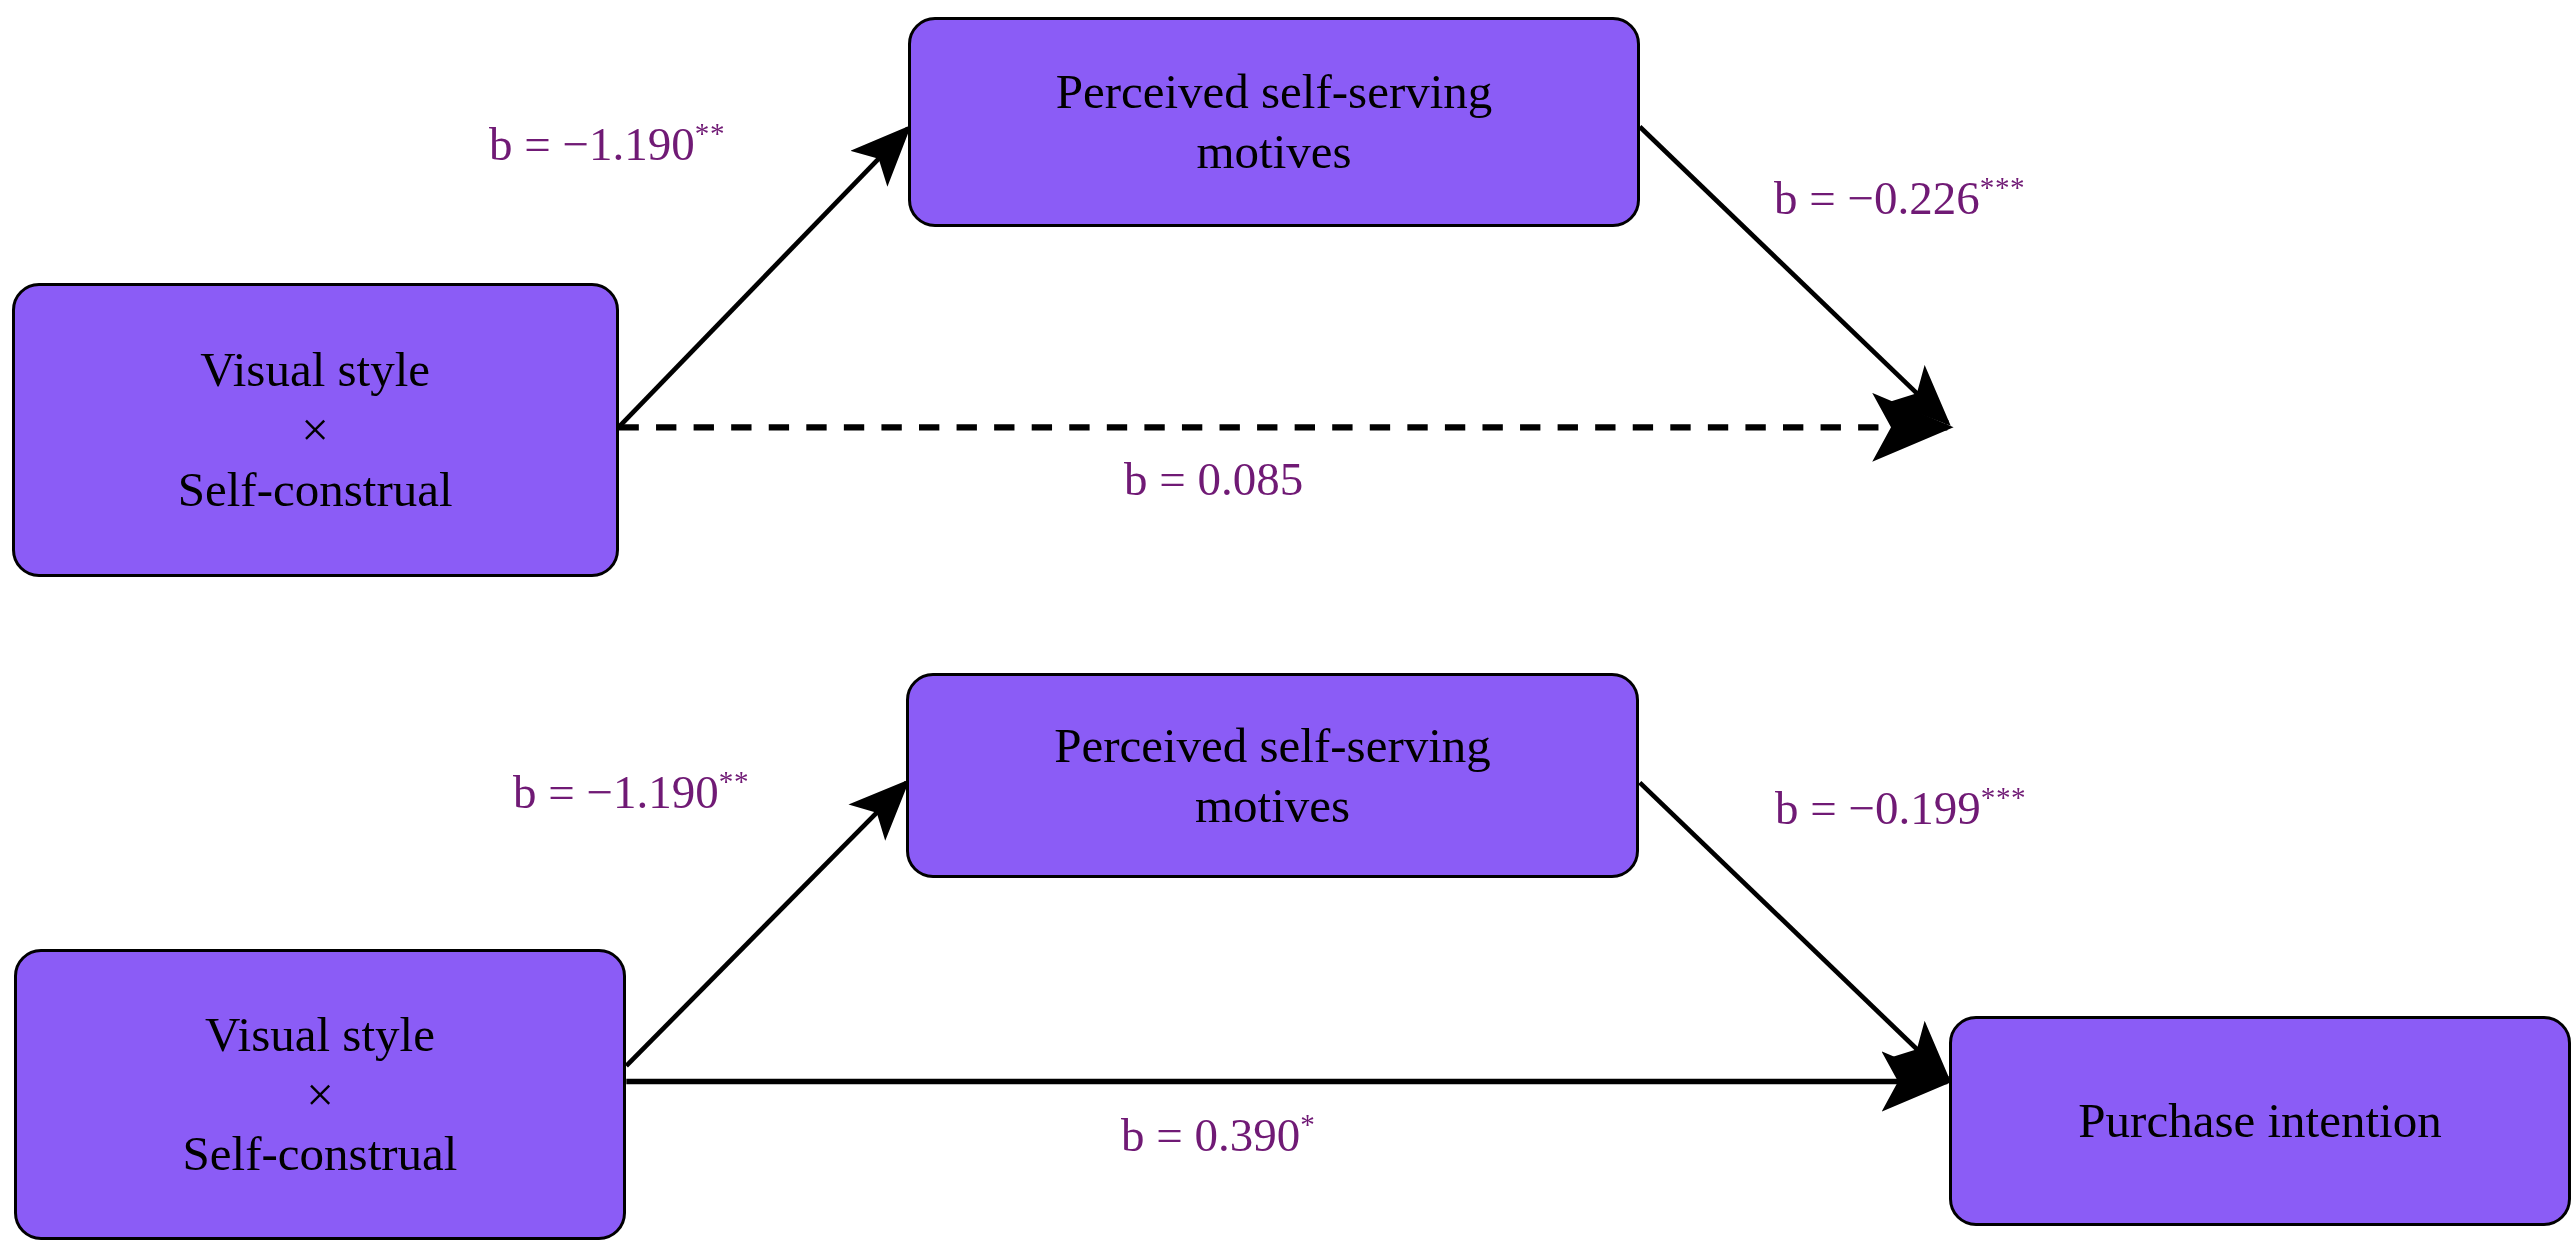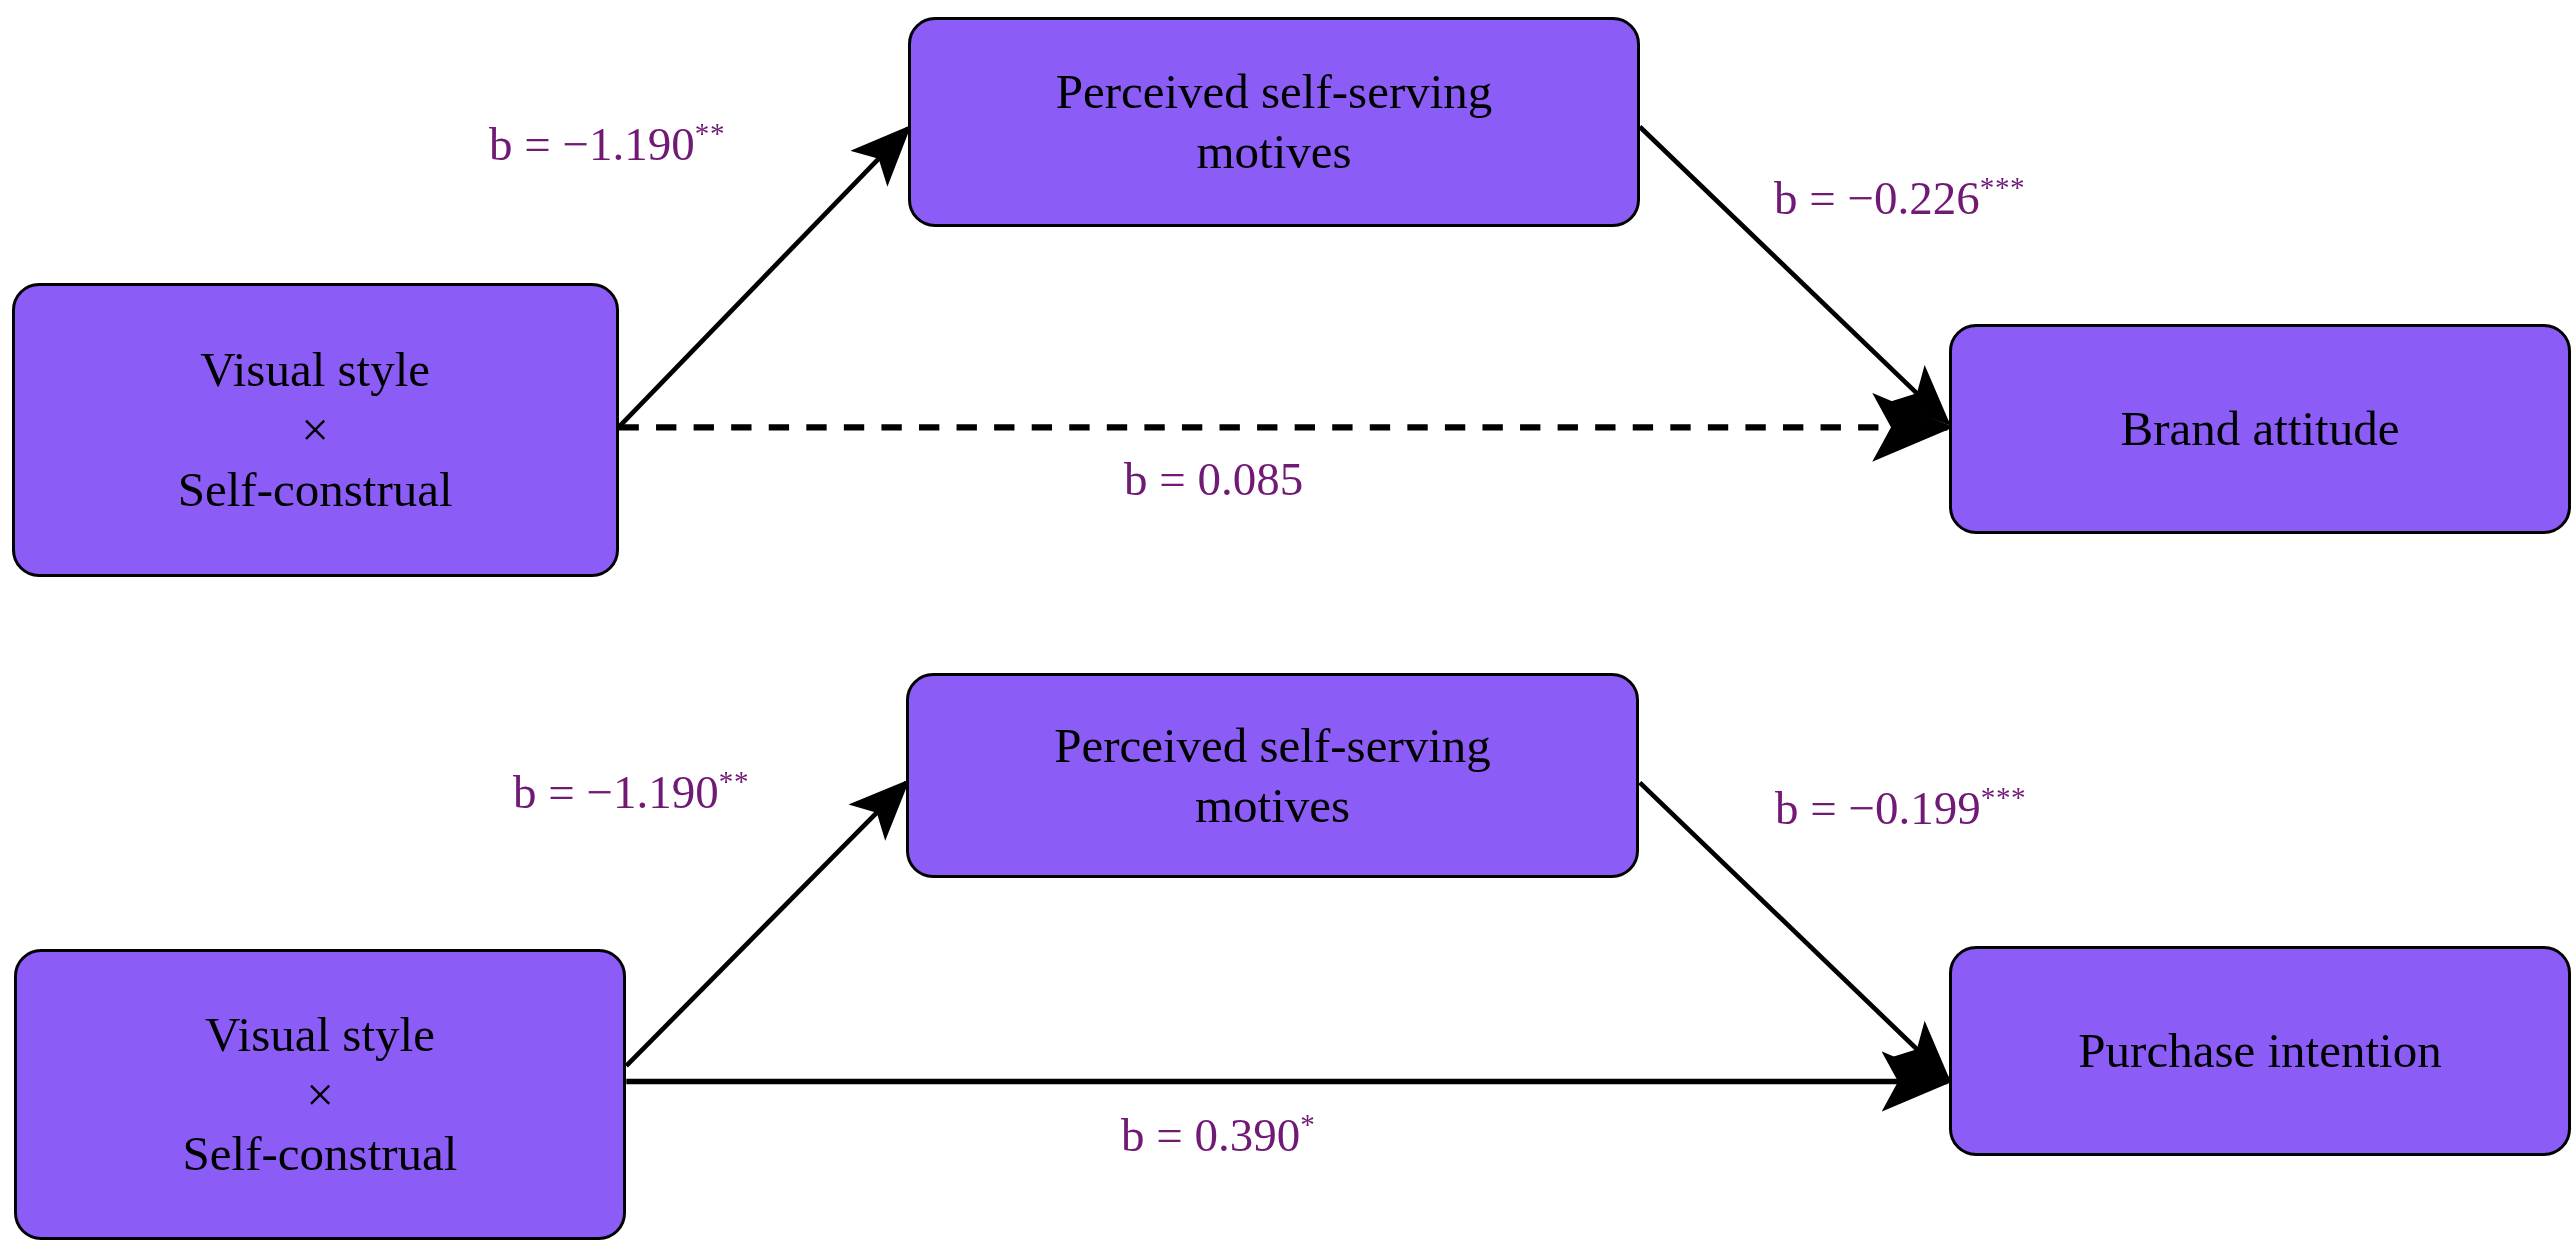--- a/index.html
+++ b/index.html
@@ -45,21 +45,21 @@
   }
 
   
   #node-iv-top      { left: 11.7px;   top: 283px;  width: 607px; height: 294px; font-size: 49px; }
   #node-med-top     { left: 908px; top: 17px;   width: 732px; height: 210px; font-size: 49px; }
   #node-dv-top      { left: 1949px; top: 324px;  width: 622px; height: 210px; font-size: 49px; }
 
   
   #node-iv-bottom   { left: 14px;   top: 949px; width: 612px; height: 291px; font-size: 49px; }
   #node-med-bottom  { left: 906px; top: 673px;  width: 733px; height: 205px; font-size: 49px; }
-  #node-dv-bottom   { left: 1949px; top: 946px; width: 622px; height: 210px; font-size: 49px; }
+  #node-dv-bottom   { left: 1949px; top: 1016px; width: 622px; height: 210px; font-size: 49px; }
 
   .edge-label {
     position: absolute;
     color: #701a75;
     font-size: 47px;
     white-space: nowrap;
     line-height: 1;
   }
   .edge-label sup {
     font-size: 0.62em;
@@ -106,23 +106,20 @@
     <span class="node-label">Visual style
 ×
 Self-construal</span>
   </div>
 
   <div class="node" id="node-med-top">
     <span class="node-label">Perceived self-serving
 motives</span>
   </div>
 
-  <div class="node" id="node-dv-top">
-    <span class="node-label">Brand attitude</span>
-  </div>
 
   <div class="edge-label" id="lbl-a-top">
     <span>b = −1.190</span><sup>**</sup>
   </div>
 
   <div class="edge-label" id="lbl-b-top">
     <span>b = −0.226</span><sup>***</sup>
   </div>
 
   <div class="edge-label" id="lbl-c-top">

